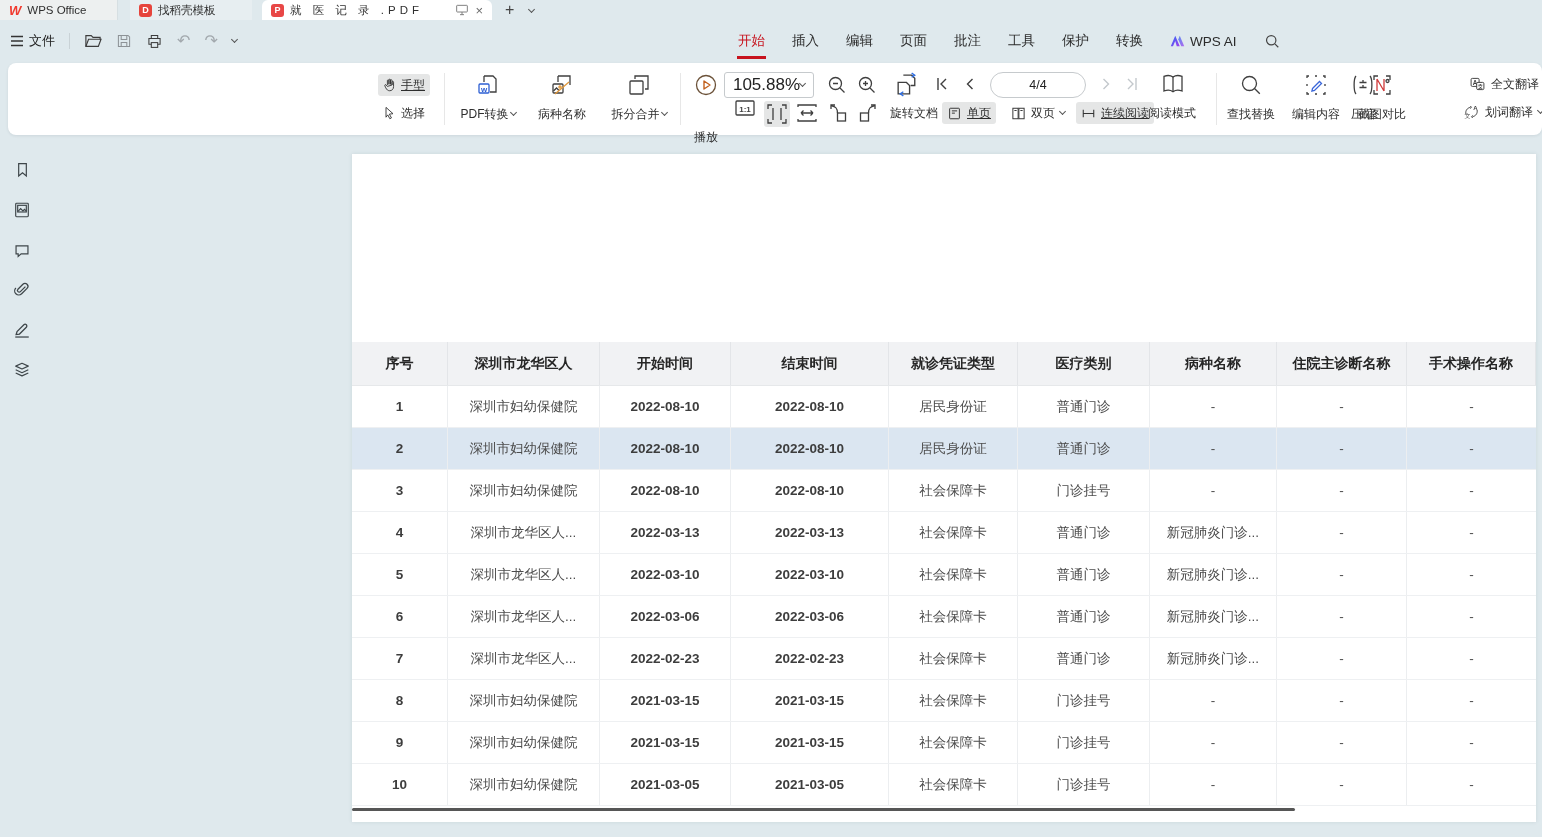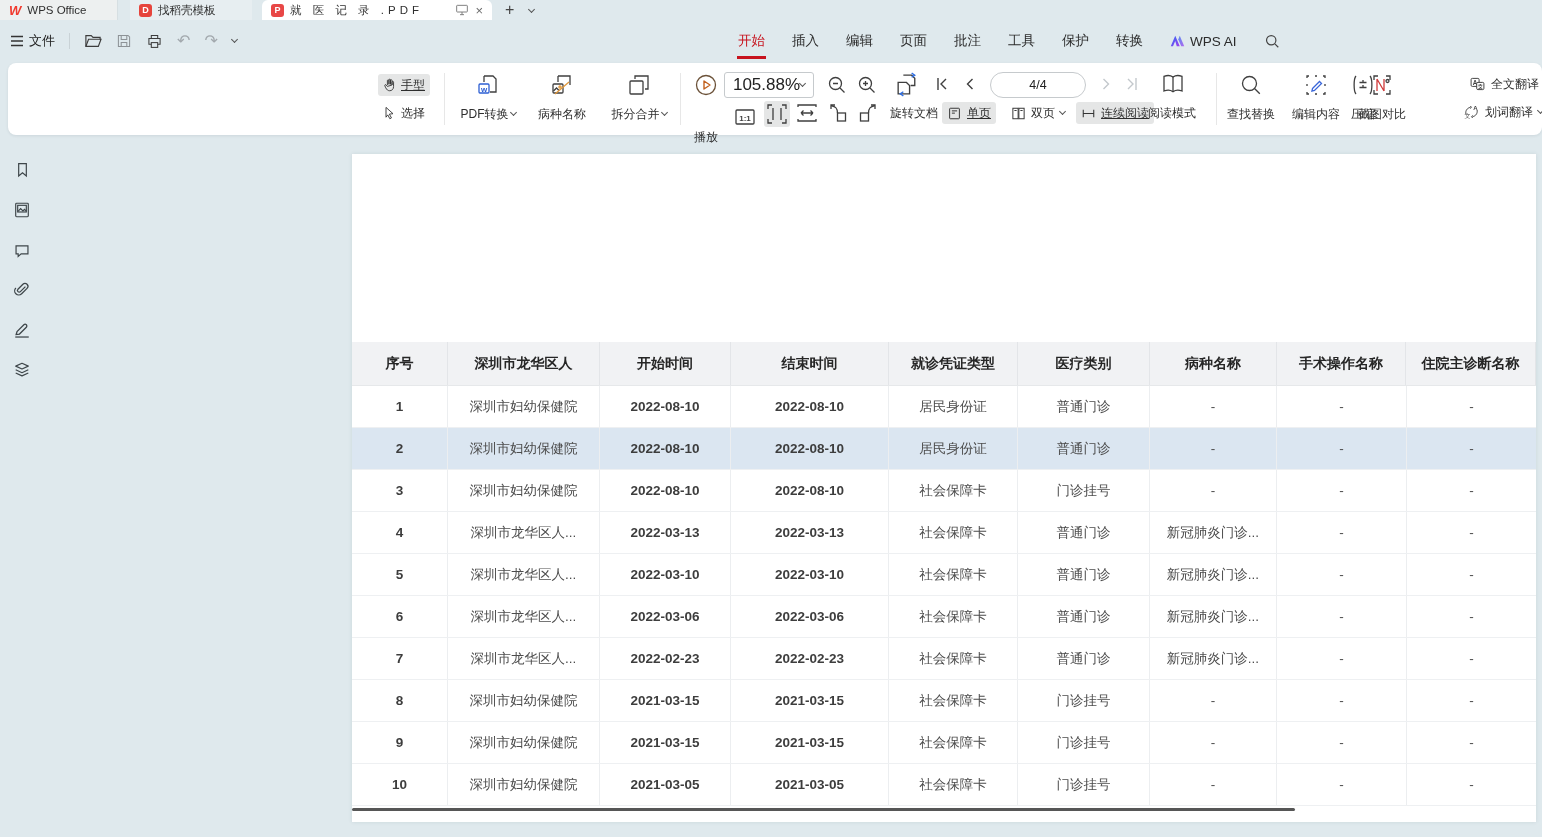--- a/index.html
+++ b/index.html
@@ -285,21 +285,21 @@
         <path d="M12 2v12M4 3l5 5-5 5"></path>
       </svg>
   </span>
   <span class="iconbtn" style="left:1152px; top:8px;">
     <svg width="26" height="26" viewBox="0 0 26 26" fill="none" stroke="#3f3f3f" stroke-width="1.3">
         <path d="M13 6c-2.5-1.8-6-1.8-9-.7V20c3-1.1 6.5-1.1 9 .7 2.5-1.8 6-1.8 9-.7V5.3c-3-1.1-6.5-1.1-9 .7z"></path>
         <path d="M13 6v14.7"></path>
       </svg>
   </span>
 
-  <span class="iconbtn" style="left:726px; top:44px;">
+  <span class="iconbtn" style="left:726px; top:35px;">
     <svg width="22" height="20" viewBox="0 0 22 20" fill="none" stroke="#3f3f3f" stroke-width="1.3">
         <rect x="2" y="3" width="18" height="14" rx="1"></rect>
         <text x="11" y="13.5" font-size="8" fill="#3f3f3f" stroke="none" text-anchor="middle" font-weight="bold">1:1</text>
       </svg>
   </span>
   <span class="iconbtn selbg" style="left:756px; top:38px; width:26px; height:26px;">
     <svg width="22" height="22" viewBox="0 0 22 22" fill="none" stroke="#3f3f3f" stroke-width="1.3">
         <path d="M6 2H2v4M16 2h4v4M2 16v4h4M20 16v4h-4"></path>
         <path d="M7 5v12M15 5v12"></path>
       </svg>
@@ -471,22 +471,22 @@
 <div class="page">
   <div class="doc-table" id="doc-table">
       <div class="trow thead">
         <div class="tcell" style="width: 96px;">序号</div>
         <div class="tcell" style="width: 152px;">深圳市龙华区人</div>
         <div class="tcell" style="width: 131px;">开始时间</div>
         <div class="tcell" style="width: 158px;">结束时间</div>
         <div class="tcell" style="width: 129px;">就诊凭证类型</div>
         <div class="tcell" style="width: 132px;">医疗类别</div>
         <div class="tcell" style="width: 127px;">病种名称</div>
+        <div class="tcell" style="width: 130px;">住院主诊断名称</div>
         <div class="tcell" style="width: 129px;">手术操作名称</div>
-        <div class="tcell" style="width: 130px;">住院主诊断名称</div>
       </div>
       <div class="trow">
         <div class="tcell num" style="width: 96px;">1</div>
         <div class="tcell" style="width: 152px;">深圳市妇幼保健院</div>
         <div class="tcell date" style="width: 131px;">2022-08-10</div>
         <div class="tcell date" style="width: 158px;">2022-08-10</div>
         <div class="tcell" style="width: 129px;">居民身份证</div>
         <div class="tcell" style="width: 132px;">普通门诊</div>
         <div class="tcell" style="width: 127px;">-</div>
         <div class="tcell" style="width: 130px;">-</div>

